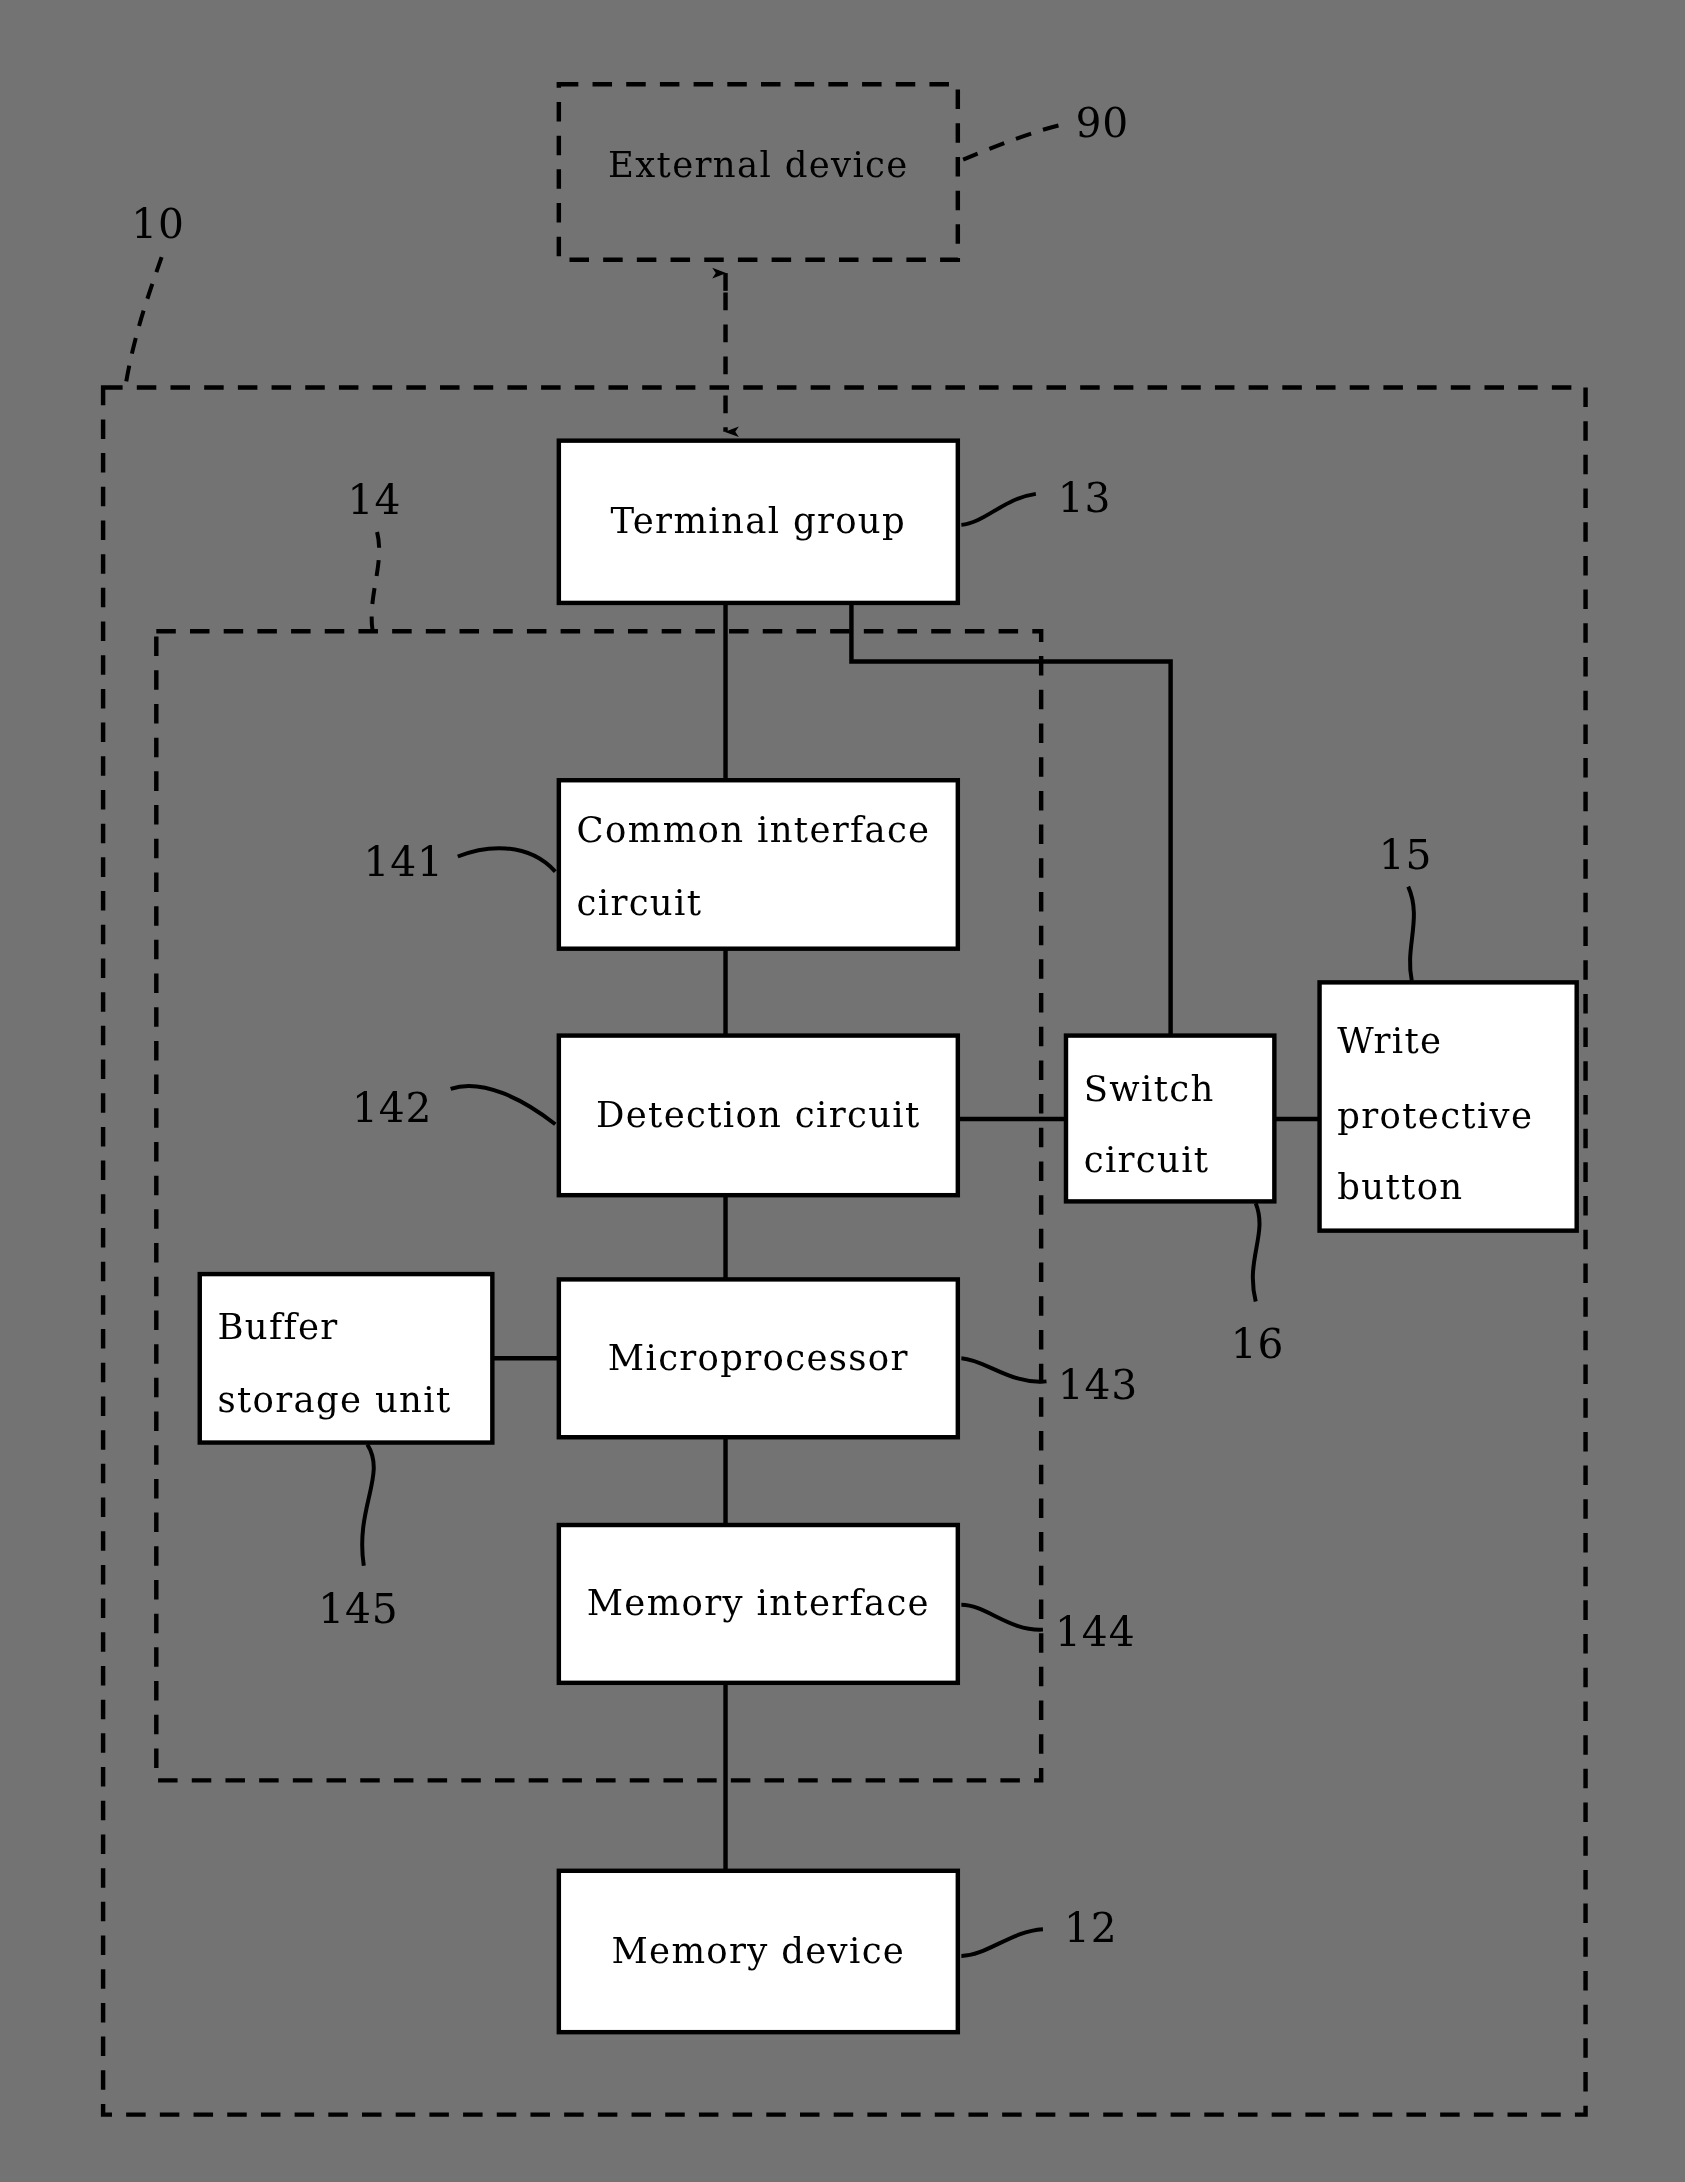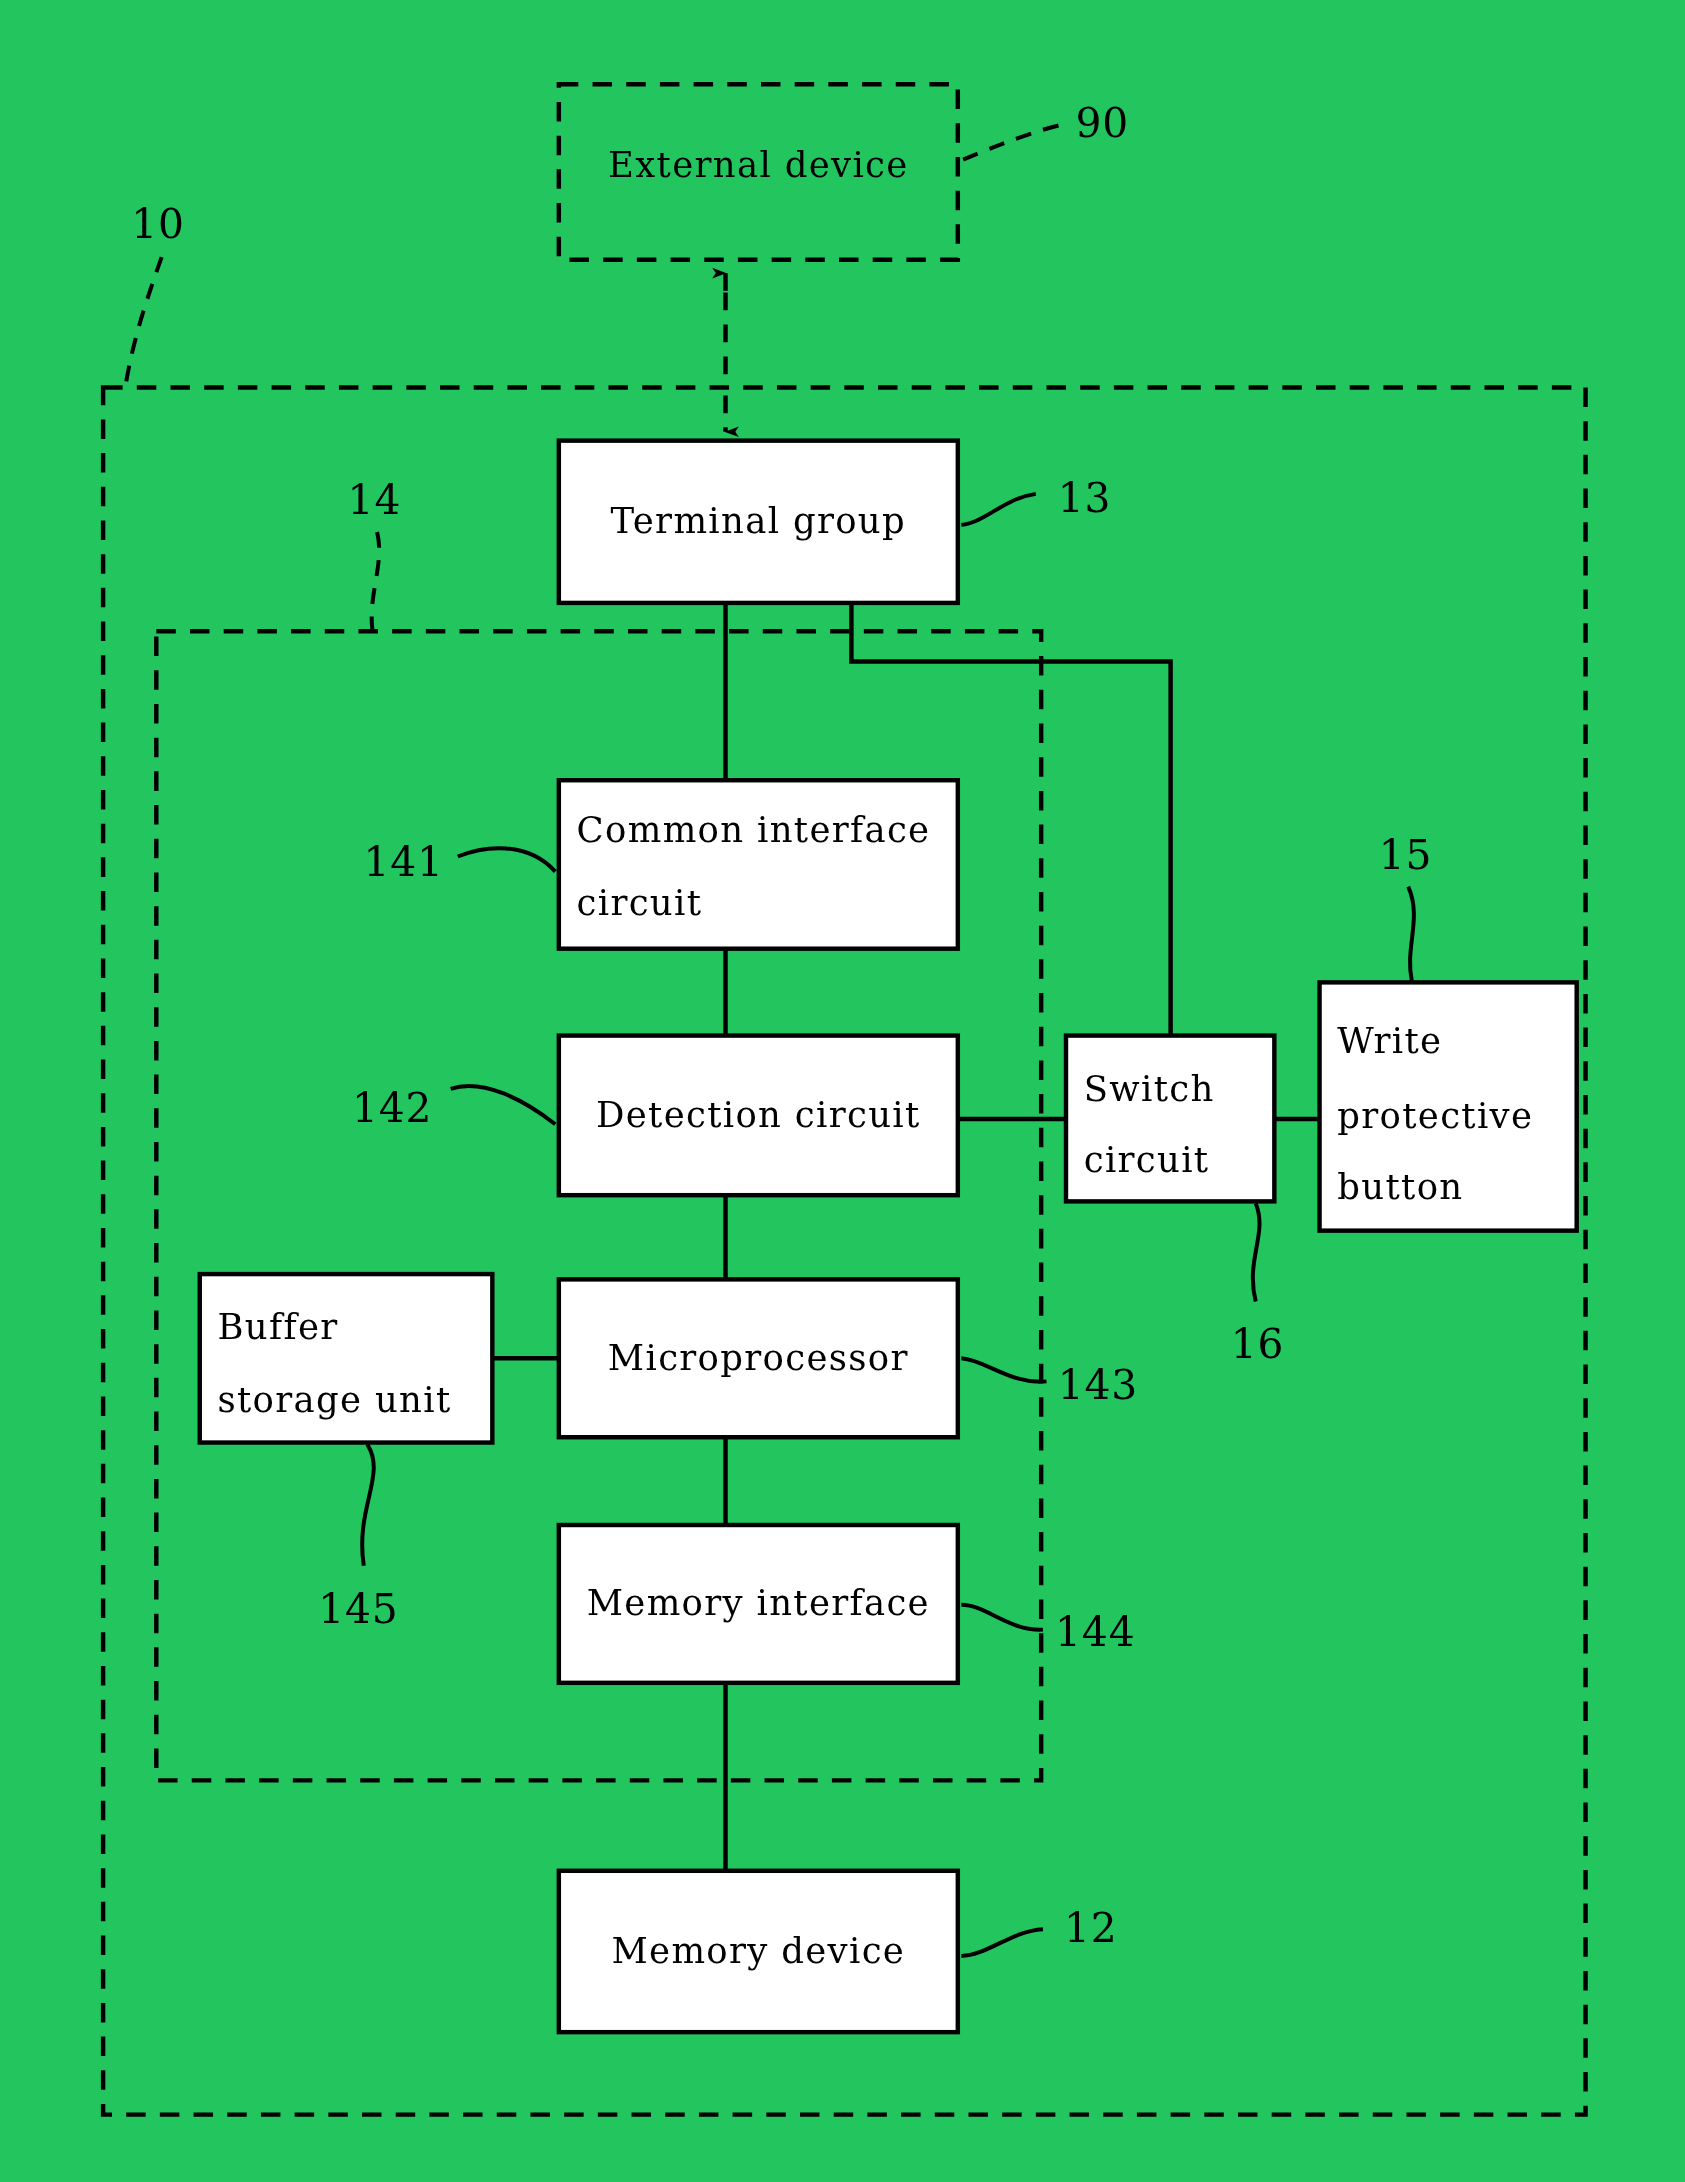--- a/index.html
+++ b/index.html
@@ -11,21 +11,21 @@
   body {
     width: 1686px;
     height: 2182px;
     font-family: "DejaVu Serif", serif;
     overflow: hidden;
   }
   #figure-root {
     position: relative;
     width: 1686px;
     height: 2182px;
-    background: #22c55e;
+    background: #737373;
   }
   svg.diagram {
     position: absolute;
     top: 0;
     left: 0;
     width: 1686px;
     height: 2182px;
   }
   .box-label,
   .ref-label {

